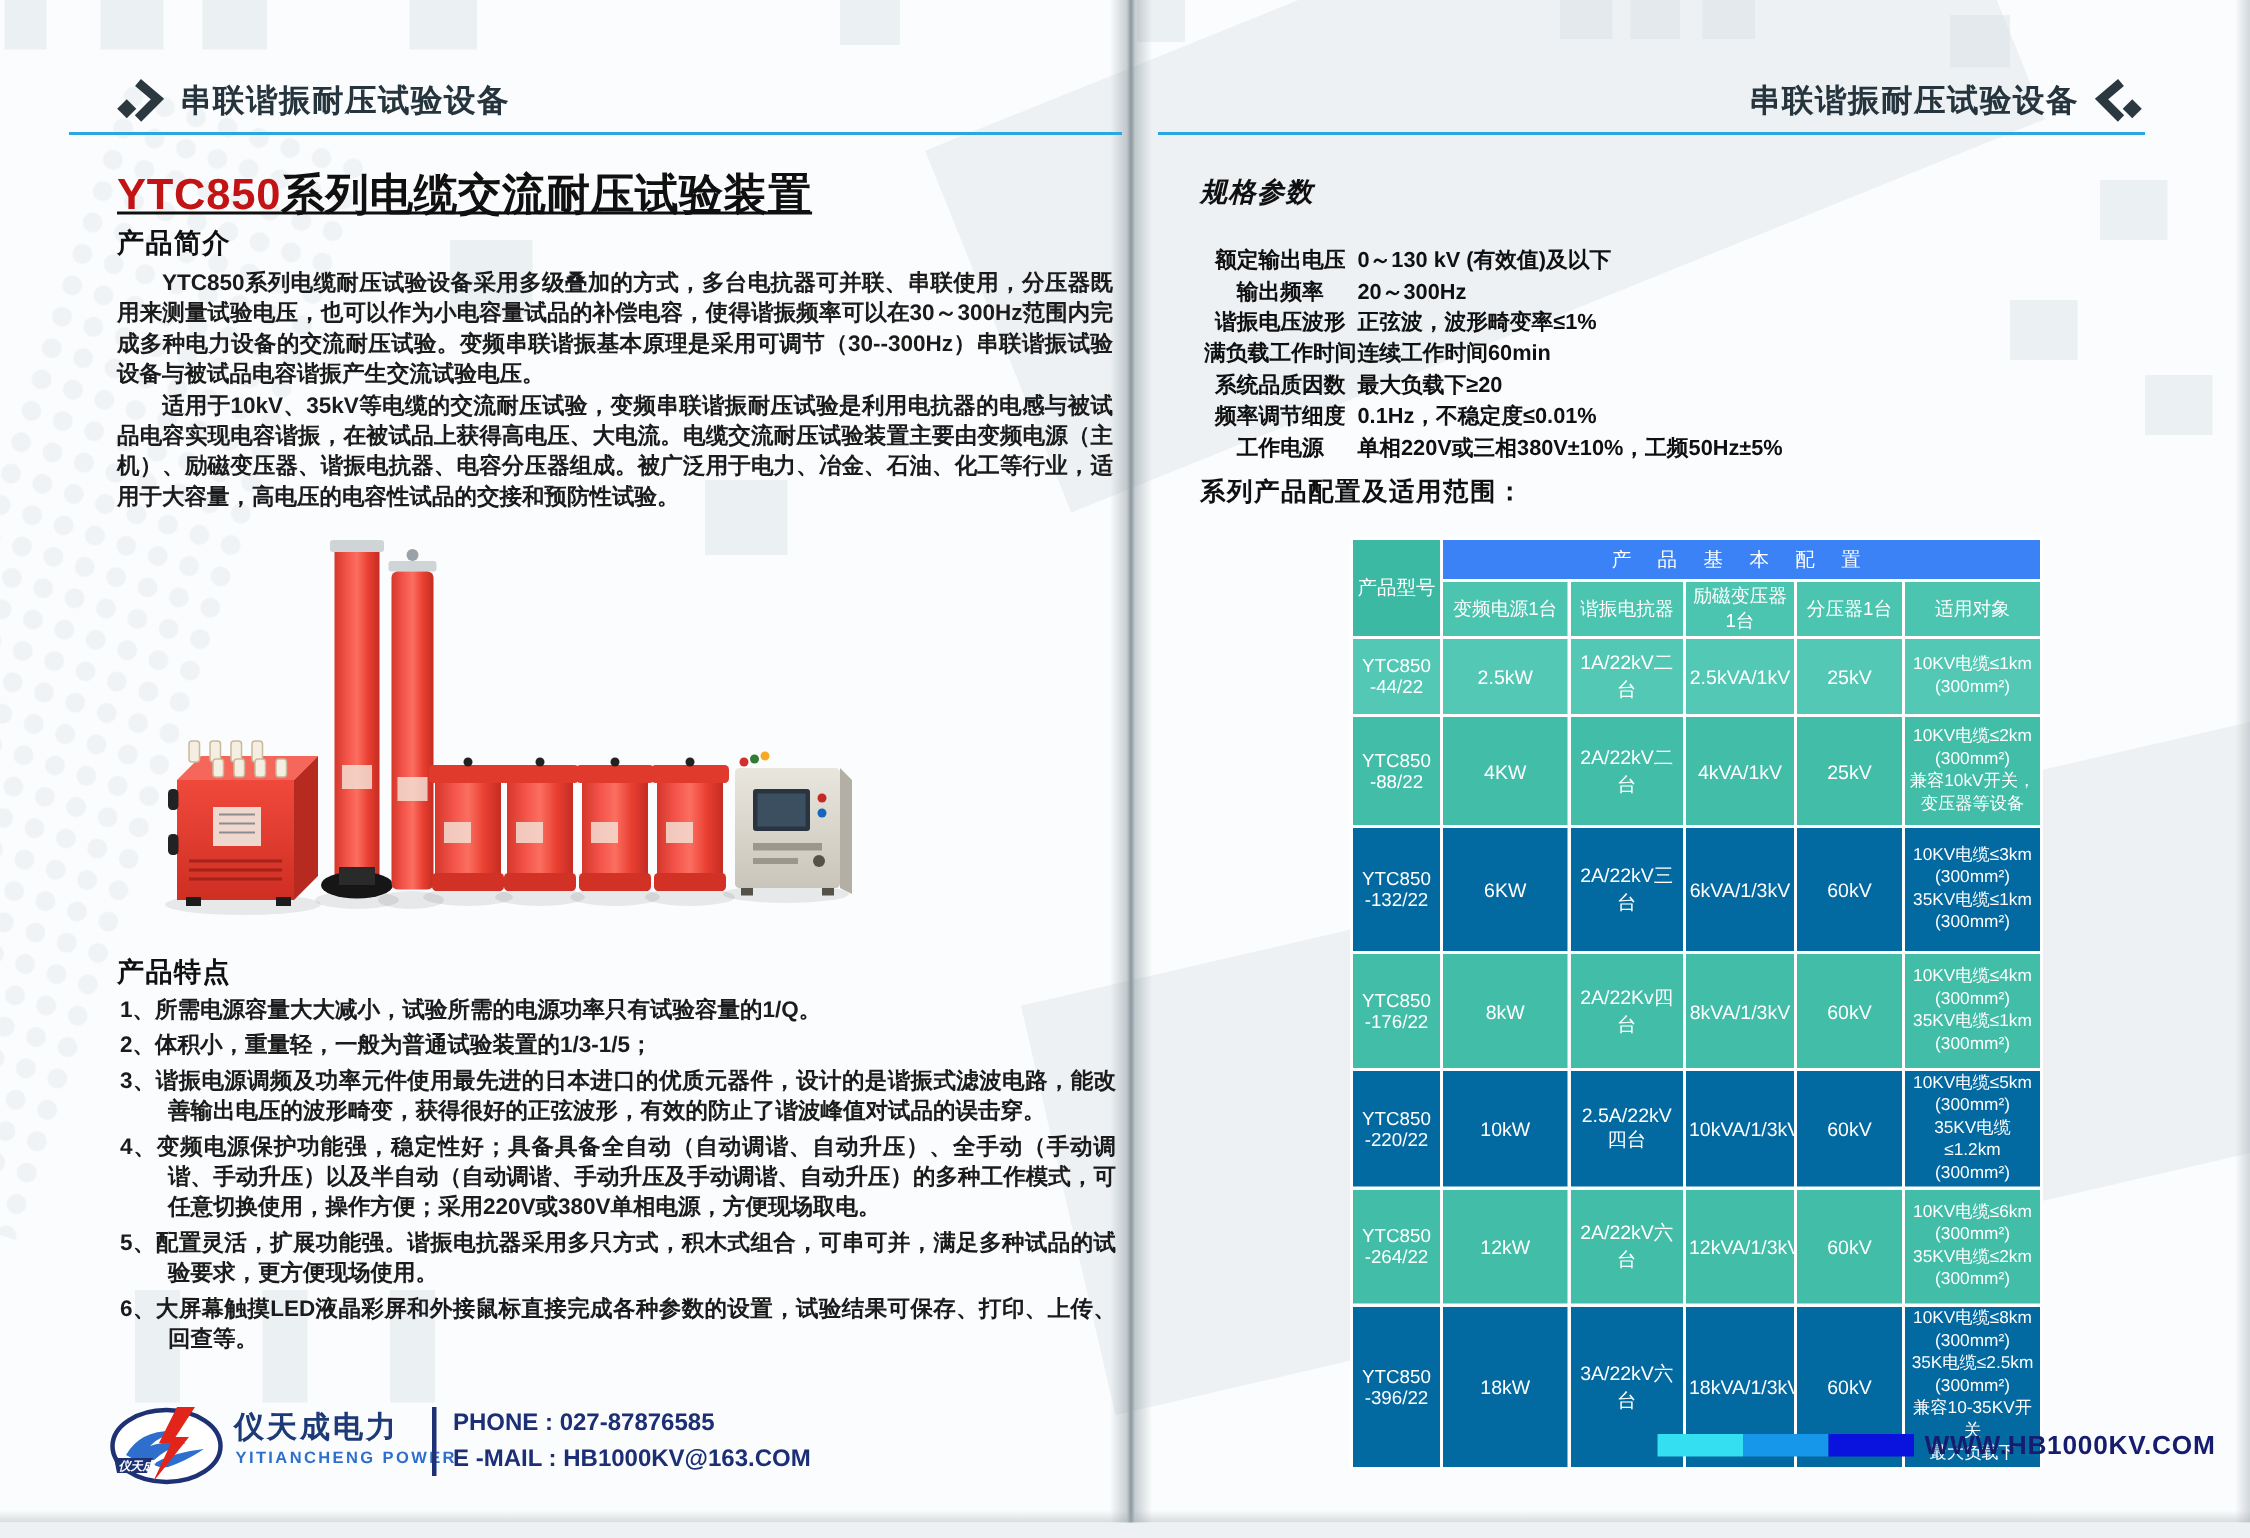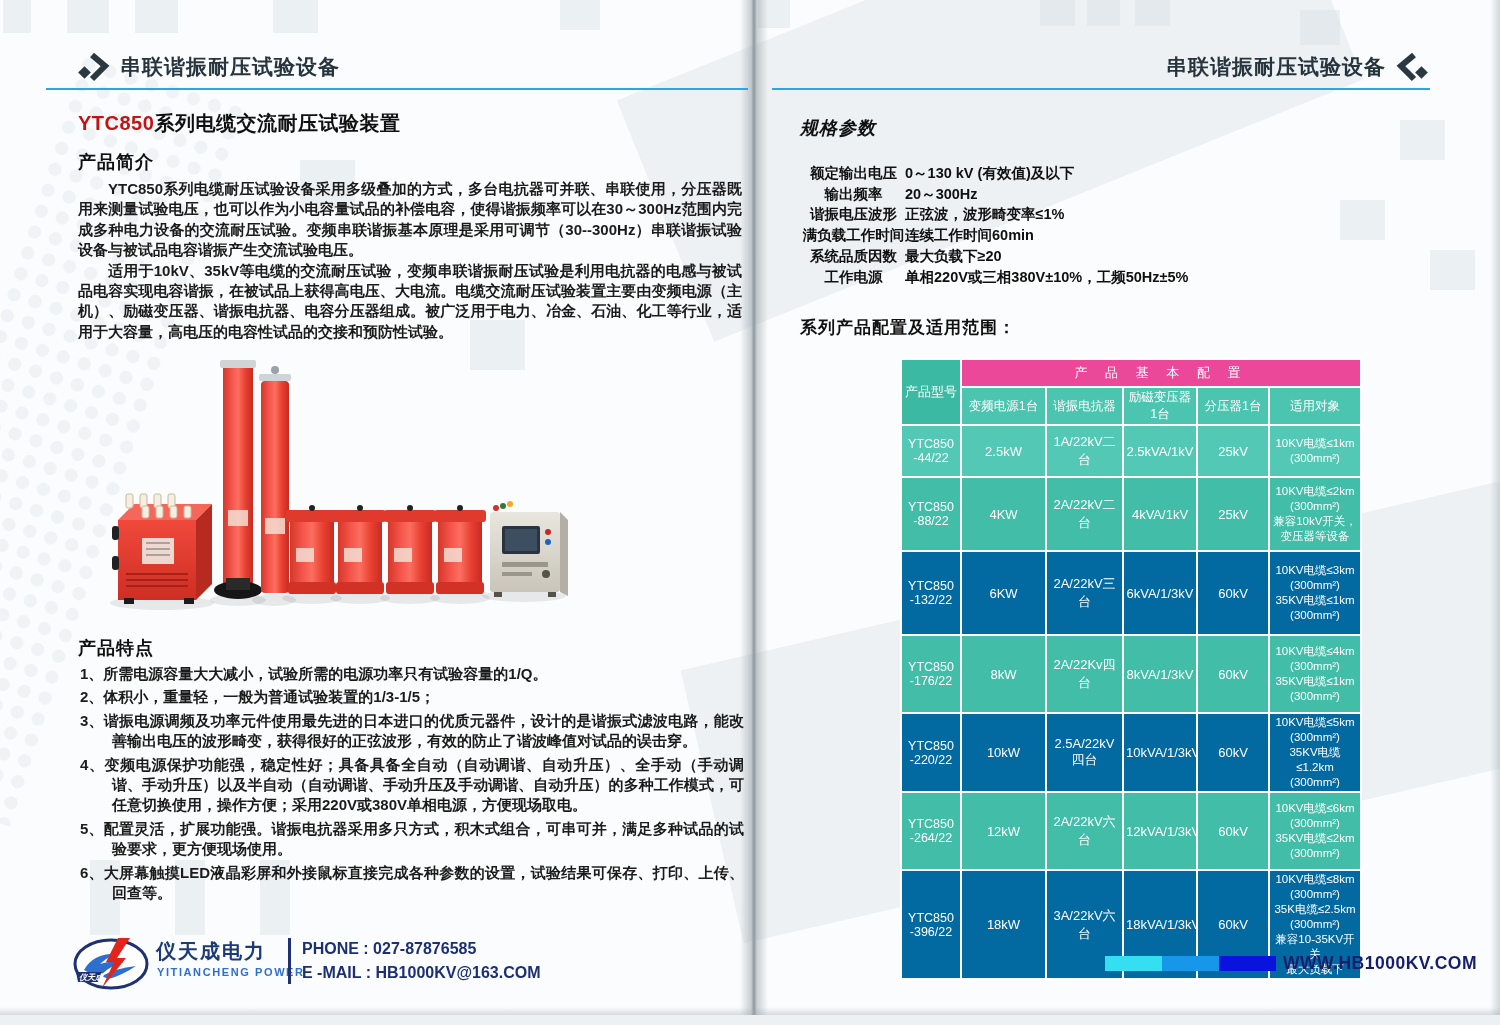--- a/index.html
+++ b/index.html
@@ -25,21 +25,21 @@
        font-size:21px;font-weight:bold;color:#26343d;letter-spacing:1px;}
   .hdr-left{left:78px;}
   .hdr-right{right:72px;flex-direction:row-reverse;}
   .hdr-icon{width:32px;height:30px;display:block;}
   .hdr-icon.mir{transform:scaleX(-1);}
   .blue-line{position:absolute;top:88px;height:2px;background:#2aa7e0;}
   .blue-line.l{left:46px;width:702px;}
   .blue-line.r{left:772px;width:658px;}
 
   
-  .title{position:absolute;left:78px;top:110px;font-size:20px;font-weight:bold;color:#101010;letter-spacing:.5px;}
+  .title{position:absolute;left:78px;top:110px;font-size:29px;font-weight:bold;color:#101010;letter-spacing:.5px;text-decoration:underline;}
   .title .red{color:#c21414;}
   .sec-h{position:absolute;font-size:18px;font-weight:bold;color:#101010;letter-spacing:1px;}
   .intro-h{left:78px;top:150px;}
   .feat-h{left:78px;top:636px;}
   .intro{position:absolute;left:78px;top:179px;width:664px;font-size:15px;line-height:20.4px;
          font-weight:bold;color:#1b1b1b;text-align:justify;}
   .intro p{margin:0;text-indent:2em;}
   .features{position:absolute;left:80px;top:664px;width:664px;font-size:15px;line-height:20.4px;
             font-weight:bold;color:#1b1b1b;text-align:justify;}
   .features div{padding-left:32px;text-indent:-32px;margin-bottom:3px;}
@@ -60,21 +60,21 @@
   .spec-label{width:103px;}
   .spec-val{white-space:nowrap;}
 
   .tbl-h{left:800px;top:316px;font-size:17px;}
 
   
   table.cfg{position:absolute;left:900px;top:358px;width:460px;border-collapse:collapse;table-layout:fixed;}
   table.cfg td,table.cfg th{border:2px solid #fff;color:#fff;text-align:center;vertical-align:middle;
     font-weight:normal;padding:1px 2px;overflow:hidden;}
   .h1{background:#3cb9a3;font-size:13px;height:24px;}
-  .hg{background:#ec4899;font-size:13px;letter-spacing:7px;height:24px;}
+  .hg{background:#3b82f6;font-size:13px;letter-spacing:7px;height:24px;}
   .h2{background:#4cc5b0;font-size:12.5px;height:30px;}
   tr.r-first td{background:#53c9b5;}
   tr.r-dark  td{background:#41bda8;}
   tr.r-light td{background:#0369a1;}
   td.model{font-size:12.5px;}
   td.val{font-size:13px;}
   td.target{font-size:11.5px;line-height:15px;}
   .pre{white-space:pre-line;}
 
   
@@ -306,20 +306,24 @@
     </div>
     <div class="spec-row">
       <span class="spec-label">满负载工作时间</span>
       <span class="spec-val">连续工作时间60min</span>
     </div>
     <div class="spec-row">
       <span class="spec-label">系统品质因数</span>
       <span class="spec-val">最大负载下≥20</span>
     </div>
     <div class="spec-row">
+      <span class="spec-label">频率调节细度</span>
+      <span class="spec-val">0.1Hz，不稳定度≤0.01%</span>
+    </div>
+    <div class="spec-row">
       <span class="spec-label">工作电源</span>
       <span class="spec-val">单相220V或三相380V±10%，工频50Hz±5%</span>
     </div>
   </div>
 
   <div class="sec-h tbl-h">系列产品配置及适用范围：</div>
 
   <table class="cfg">
     <colgroup>
       <col style="width:60px">

